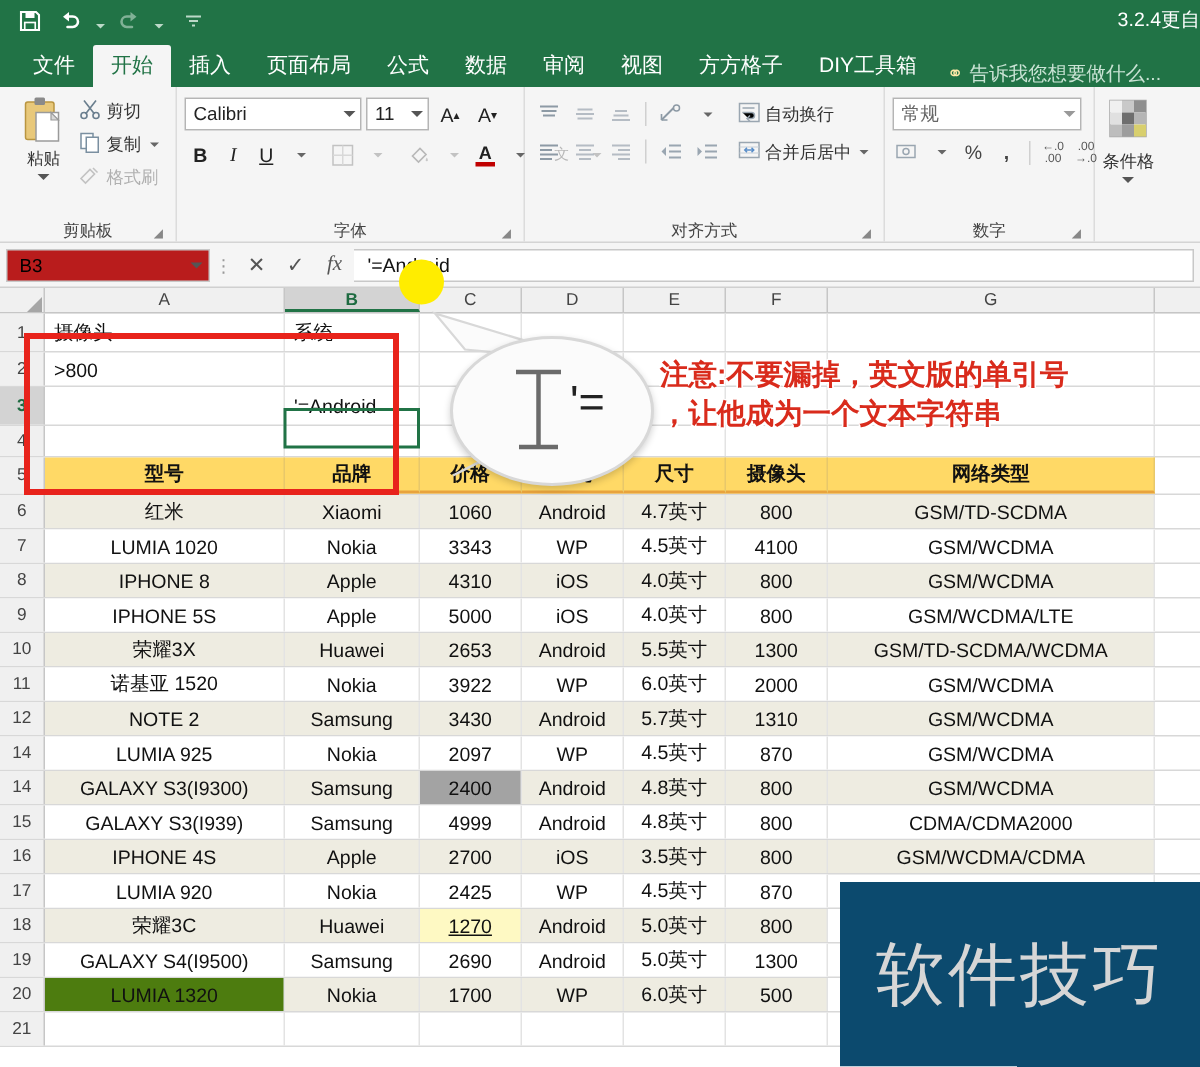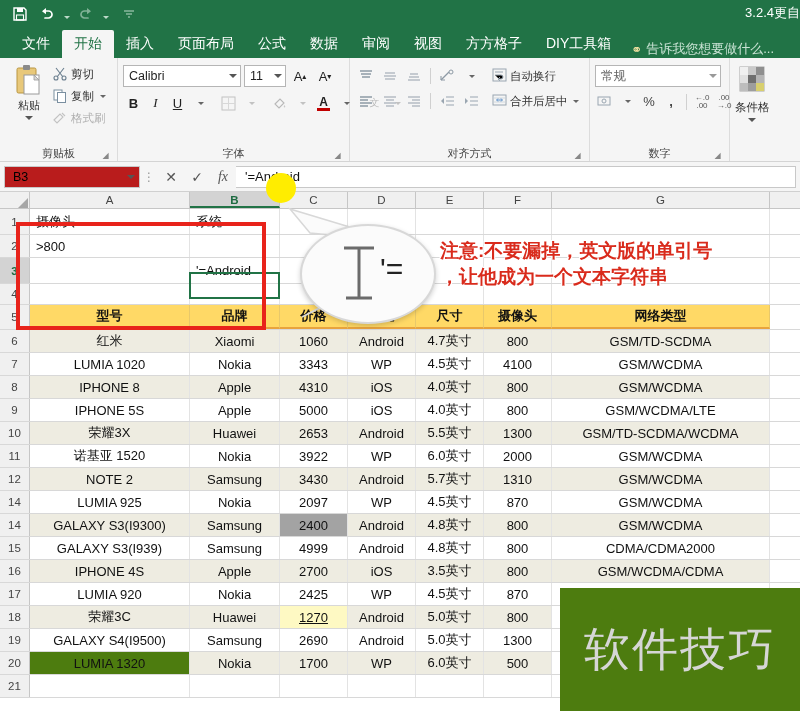--- a/index.html
+++ b/index.html
@@ -365,21 +365,21 @@
     line-height: 1.35;
     text-shadow: 1px 1px 0 #ffffff, -1px -1px 0 #ffffff, 1px -1px 0 #ffffff, -1px 1px 0 #ffffff;
     white-space: nowrap;
   }
 
   
   .watermark {
     position: absolute;
     left: 560px; top: 588px;
     width: 240px; height: 123px;
-    background: #4d7c0f;
+    background: #0c4a6e;
     z-index: 5;
     display: flex; align-items: center; justify-content: center;
   }
   .watermark span {
     font-size: 46px;
     color: #d6d6d6;
     letter-spacing: 2px;
     font-family: "DejaVu Sans", sans-serif;
   }
 </style>

